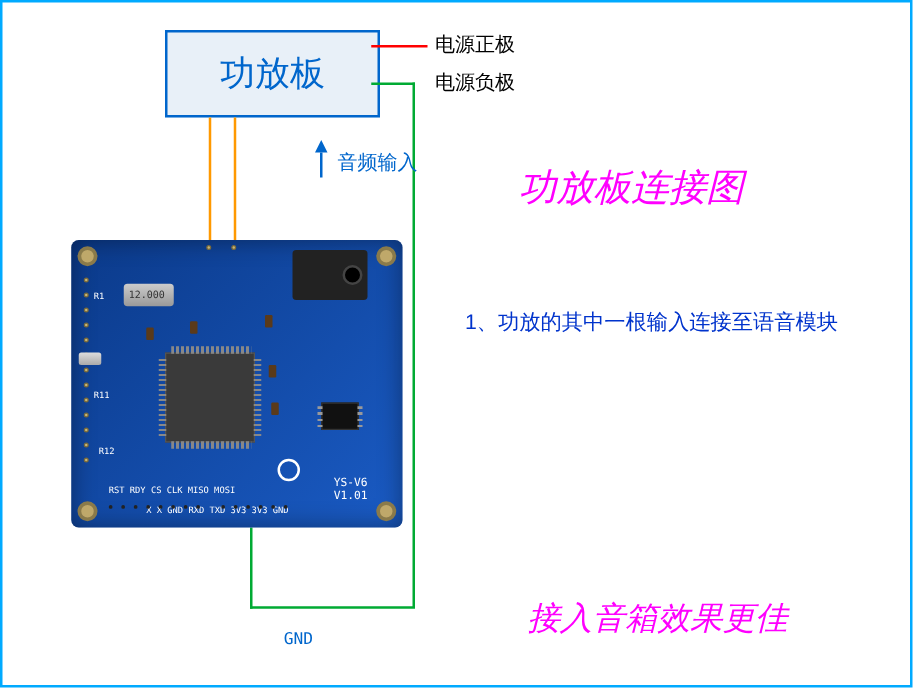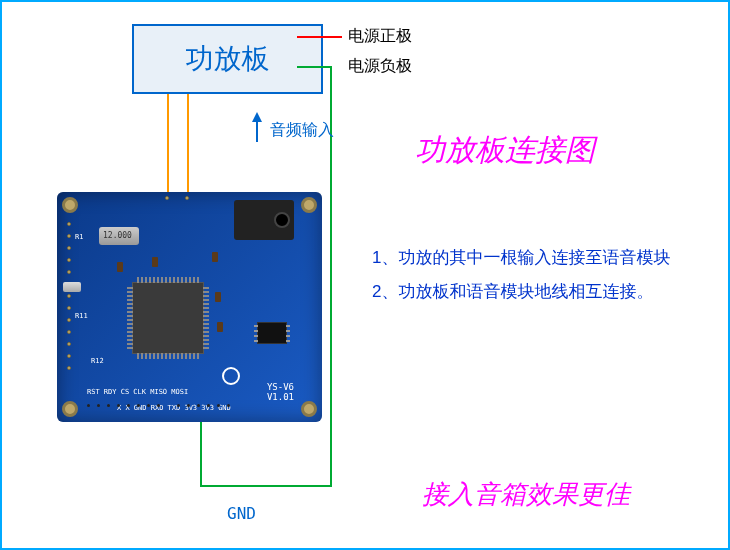--- a/index.html
+++ b/index.html
@@ -2,21 +2,21 @@
 <html><head>
 <meta charset="utf-8">
 <style>
   * { margin: 0; padding: 0; box-sizing: border-box; }
   body { width: 730px; height: 550px; position: relative; background: #fff; font-family: "Microsoft YaHei", sans-serif; border: 2px solid #00aaff; }
   .abs { position: absolute; }
   .amp-box { border: 2px solid #0066cc; background: #e8f0f8; color: #0066cc; font-size: 28px; display: flex; align-items: center; justify-content: center; }
   .wire { position: absolute; }
   .label-sm { font-size: 16px; color: #000; }
   .label-blue { font-size: 16px; color: #0066cc; }
-  .label-gnd { font-size: 16px; color: #0066cc; font-family: monospace; }
+  .label-gnd { font-size: 13px; color: #0066cc; font-family: monospace; }
   .title { font-size: 30px; color: #ff00ff; font-style: italic; font-family: "KaiTi","STKaiti",serif; }
   .footer { font-size: 26px; color: #ff00ff; font-style: italic; font-family: "KaiTi","STKaiti",serif; }
   .note { font-size: 17px; color: #0033cc; line-height: 2.0; }
   .pcb {
     background: linear-gradient(135deg,#0b3a8a,#1a5bc4);
     border-radius: 6px;
     box-shadow: inset 0 0 20px rgba(0,0,0,.4);
   }
   .chip { background:#3a3a3a; border:1px solid #555; }
   .smallchip { background:#111; border:1px solid #333; }
@@ -26,21 +26,21 @@
   .hole { background:#bfa86a; border-radius:50%; border:3px solid #8a7a4a; }
   .pin { width:3px; height:3px; background:#222; border-radius:50%; }
   .pinhole { width:4px; height:4px; background:#c5b57a; border-radius:50%; border:1px solid #7a6a3a; }
   .cap { background:#5a3a1a; width:6px; height:10px; border-radius:1px; }
   .silk { color:#fff; font-size:7px; font-family:monospace; position:absolute; white-space:nowrap; }
   .arrow-up { width:0; height:0; border-left:5px solid transparent; border-right:5px solid transparent; border-bottom:10px solid #0066cc; }
 </style>
 </head>
 <body>
 
-<div class="abs amp-box" style="left:130px; top:22px; width:191px; height:70px;">
+<div class="abs amp-box" style="left:130px; top:22px; width:172px; height:70px;">
   <span>功放板</span>
 </div>
 
 <div class="wire" style="left:295px; top:34px; width:45px; height:2px; background:#ff0000;"></div>
 <div class="abs label-sm" style="left:346px; top:24px;">电源正极</div>
 
 <div class="wire" style="left:295px; top:64px; width:35px; height:2px; background:#00aa33;"></div>
 <div class="wire" style="left:328px; top:64px; width:2px; height:420px; background:#00aa33;"></div>
 <div class="wire" style="left:198px; top:483px; width:132px; height:2px; background:#00aa33;"></div>
 <div class="wire" style="left:198px; top:420px; width:2px; height:65px; background:#00aa33;"></div>
@@ -92,21 +92,21 @@
     <div class="pinhole abs" style="top:84px;"></div>
     <div class="pinhole abs" style="top:96px;"></div>
     <div class="pinhole abs" style="top:108px;"></div>
     <div class="pinhole abs" style="top:120px;"></div>
     <div class="pinhole abs" style="top:132px;"></div>
     <div class="pinhole abs" style="top:144px;"></div>
   </div>
 
   <div class="silk" style="left:18px; top:41px;">R1</div>
   <div class="silk" style="left:18px; top:120px;">R11</div>
-  <div class="silk" style="left:34px; top:165px;">R12</div>
+  <div class="silk" style="left:22px; top:165px;">R12</div>
 
   <div class="abs" style="left:6px; top:90px; width:18px; height:10px; background:linear-gradient(#ddd,#aaa); border-radius:2px;"></div>
 
   <div class="abs cap" style="left:60px; top:70px;"></div>
   <div class="abs cap" style="left:155px; top:60px;"></div>
   <div class="abs cap" style="left:158px; top:100px;"></div>
   <div class="abs cap" style="left:160px; top:130px;"></div>
   <div class="abs cap" style="left:95px; top:65px;"></div>
 
   <div class="abs" style="left:165px; top:175px; width:18px; height:18px; border:2px solid #fff; border-radius:50%;"></div>
@@ -137,16 +137,15 @@
   <div class="abs pinhole" style="left:108px; top:4px;"></div>
   <div class="abs pinhole" style="left:128px; top:4px;"></div>
 </div>
 
 <div class="abs label-gnd" style="left:225px; top:502px;">GND</div>
 
 <div class="abs title" style="left:413px; top:128px;">功放板连接图</div>
 
 <div class="abs note" style="left:370px; top:195px; width:340px;margin-top:44px;">
   <div>1、功放的其中一根输入连接至语音模块</div>
-  <div>2、功放板和语音模块地线相互连接。</div>
 </div>
 
 <div class="abs footer" style="left:420px; top:475px;">接入音箱效果更佳</div>
 
 </body></html>

